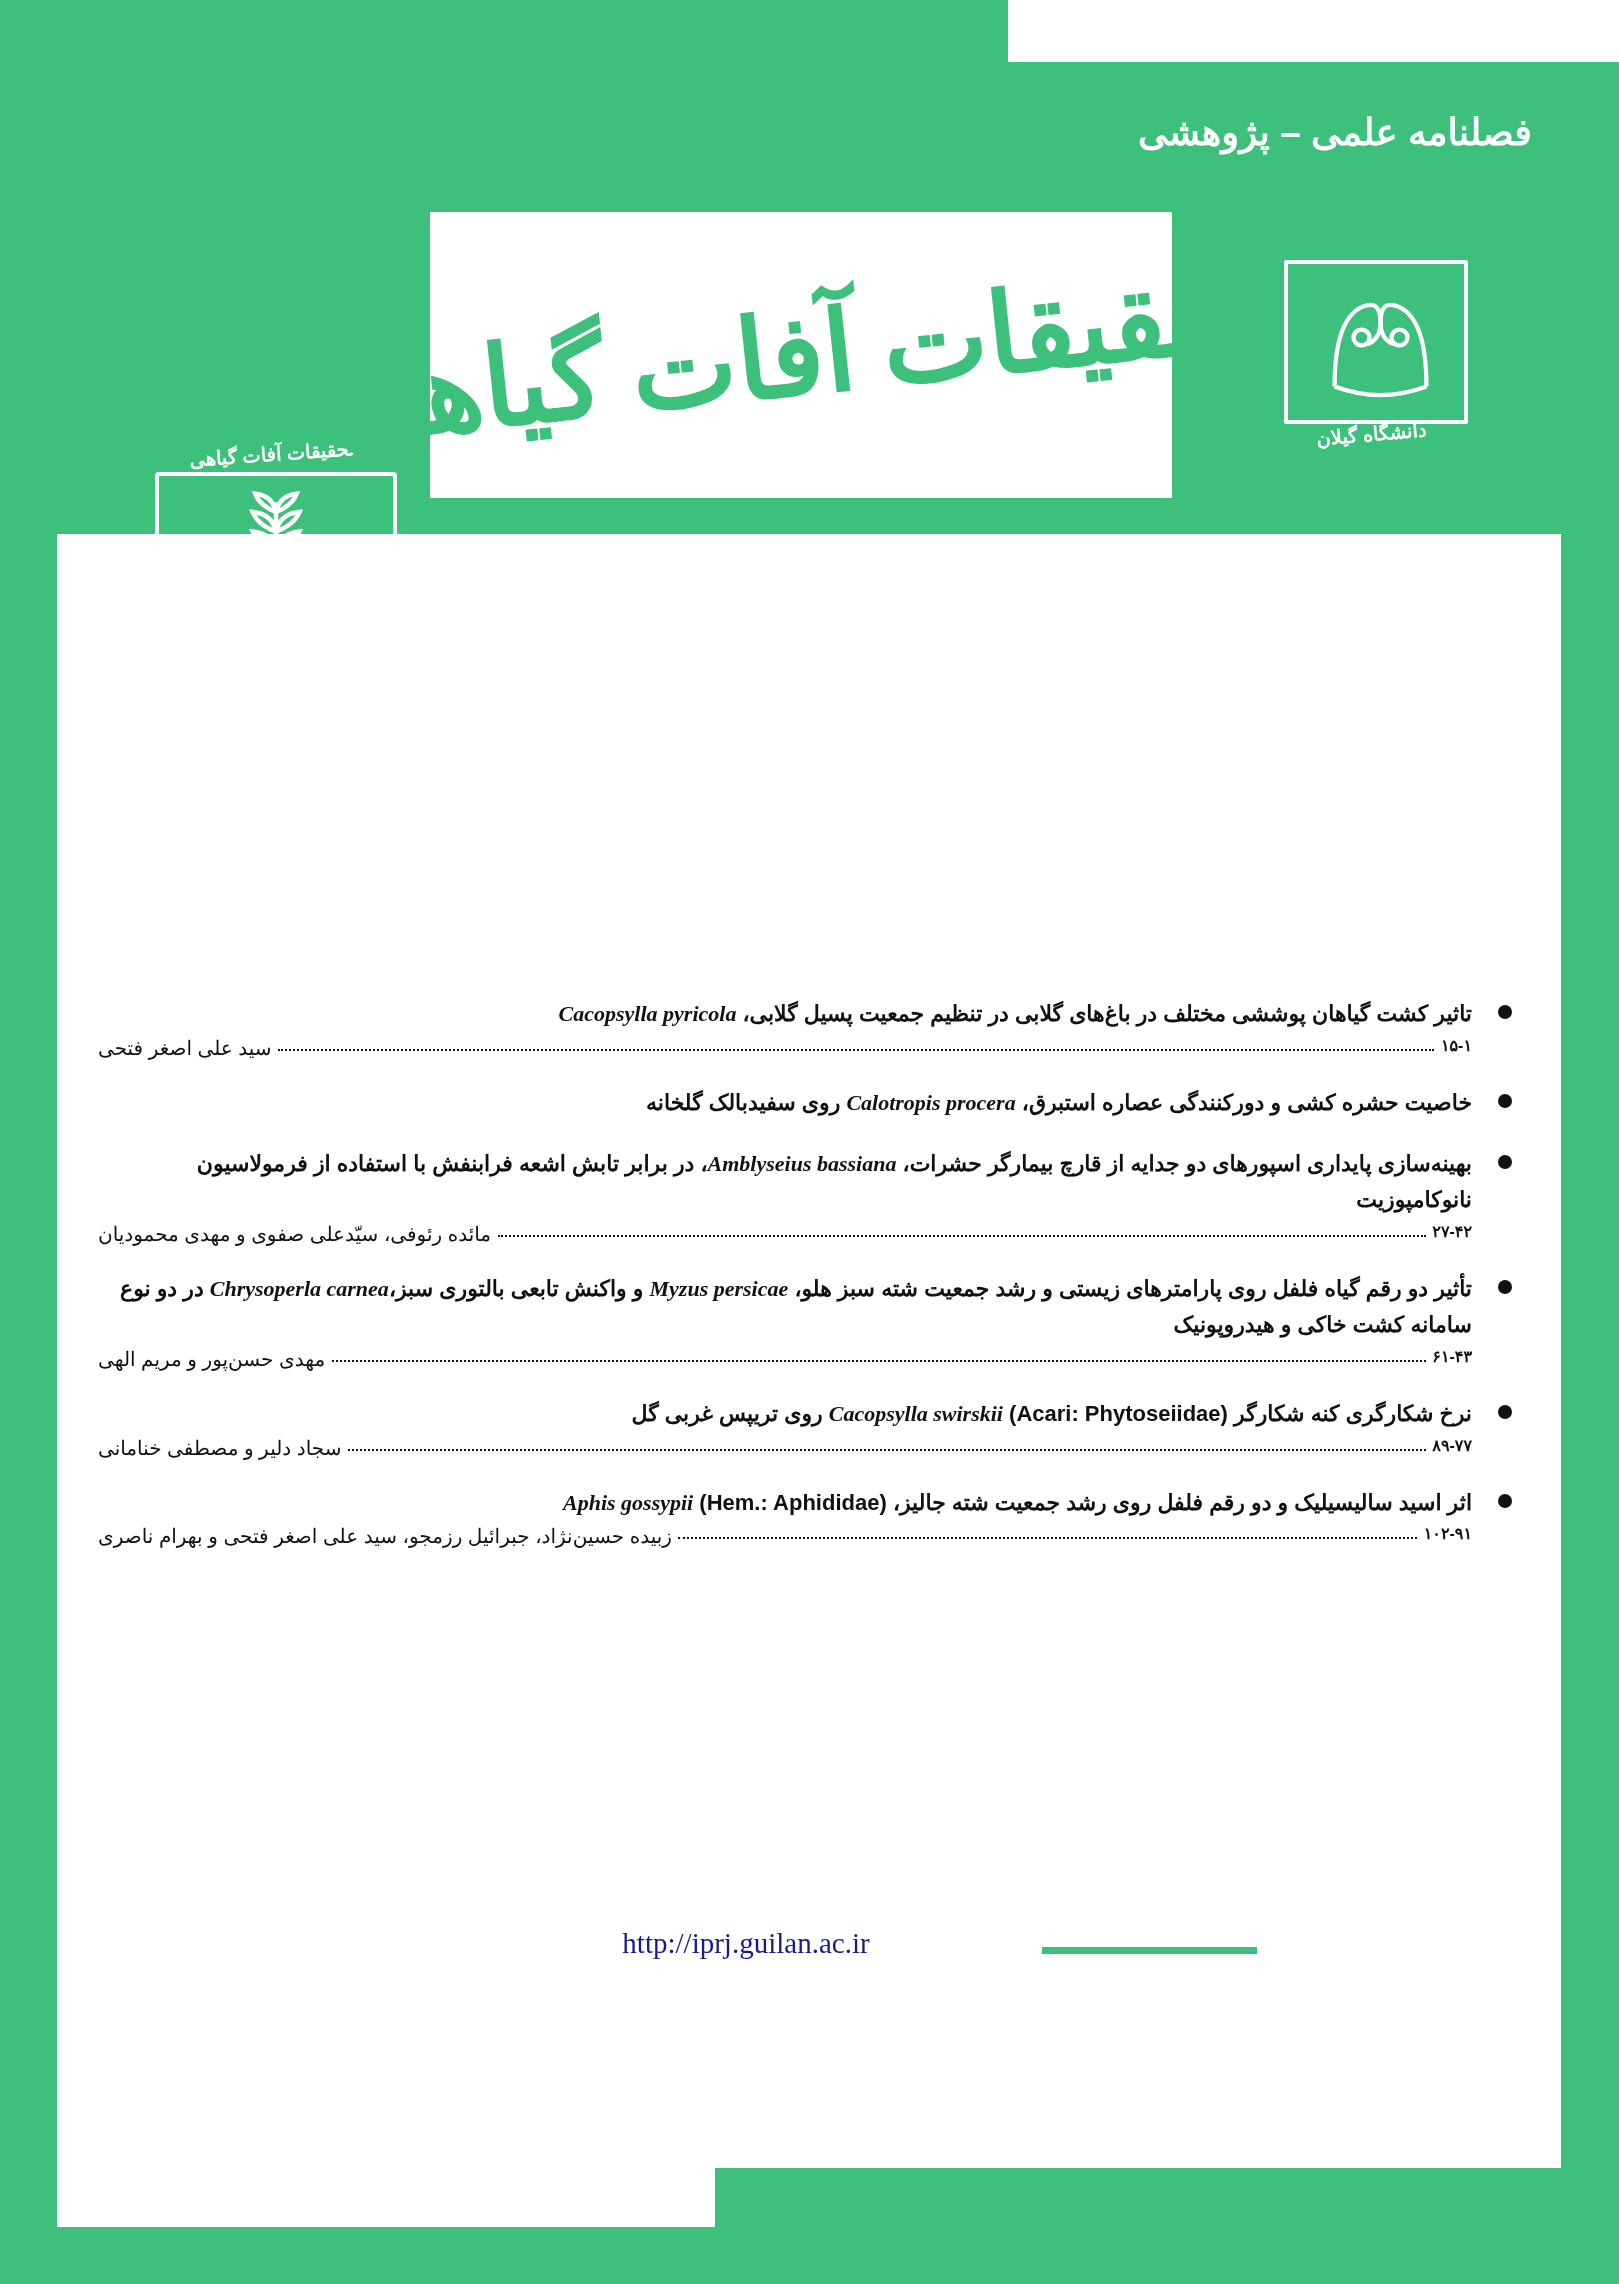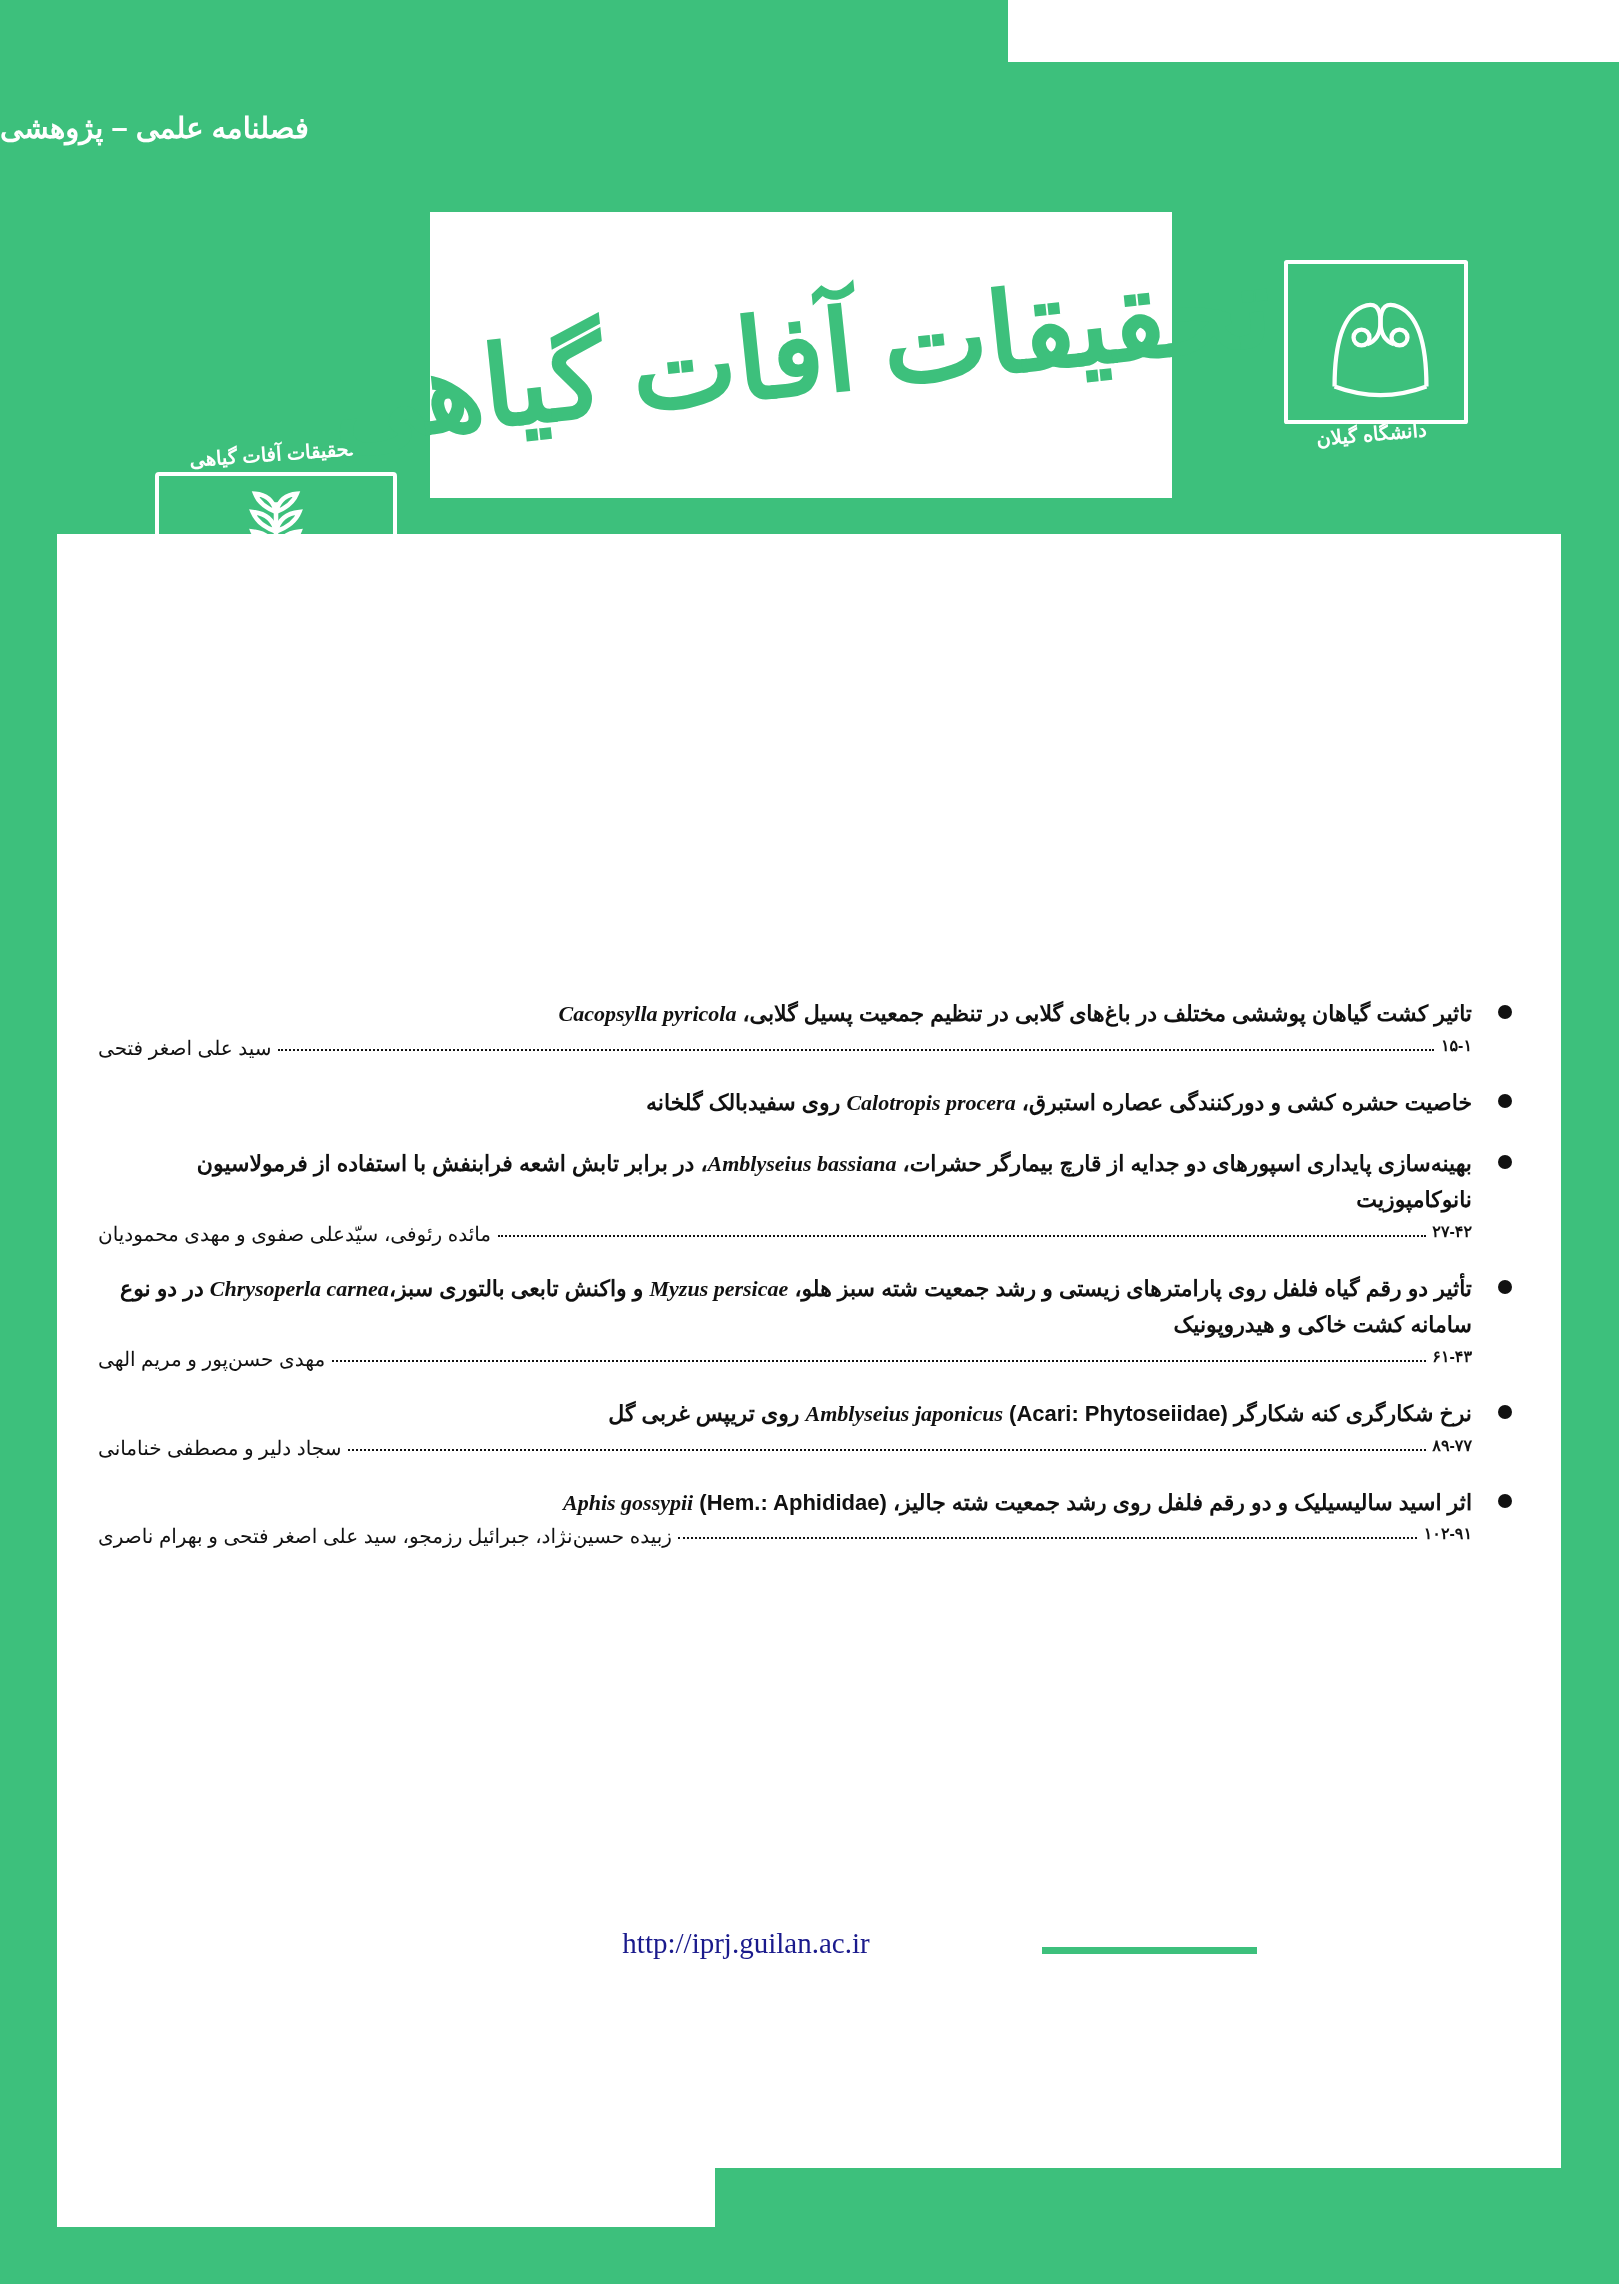--- a/index.html
+++ b/index.html
@@ -29,22 +29,22 @@
   }
   .panel-topright{
     left:1008px;top:0;
     width:611px;height:62px;
   }
 
   
   .header-line{
     position:absolute;
     top:111px;left:0;width:1532px;
-    text-align:left;
-    font-size:29px;font-weight:bold;color:#ffffff;
+    text-align:right;
+    font-size:37px;font-weight:bold;color:#ffffff;
     letter-spacing:0.7px;
   }
   .masthead{
     position:absolute;
     left:430px;top:212px;
     width:742px;height:286px;
     background:#ffffff;
     display:flex;align-items:center;justify-content:center;
   }
   .masthead-title{
@@ -299,21 +299,21 @@
     <div class="toc-authors-row">
       <span class="toc-authors">مهدی حسن‌پور و مریم الهی</span>
       <span class="dots"></span>
       <span class="toc-pages">۶۱-۴۳</span>
     </div>
   </div>
 
 
   <div class="toc-item">
     <span class="bullet"></span>
-    <div class="toc-title">نرخ شکارگری کنه شکارگر <i>Amblyseius japonicus</i> (Acari: Phytoseiidae) روی تریپس غربی گل</div>
+    <div class="toc-title">نرخ شکارگری کنه شکارگر <i>Cacopsylla swirskii</i> (Acari: Phytoseiidae) روی تریپس غربی گل</div>
     <div class="toc-authors-row">
       <span class="toc-authors">سجاد دلیر و مصطفی خنامانی</span>
       <span class="dots"></span>
       <span class="toc-pages">۸۹-۷۷</span>
     </div>
   </div>
 
   <div class="toc-item">
     <span class="bullet"></span>
     <div class="toc-title">اثر اسید سالیسیلیک و دو رقم فلفل روی رشد جمعیت شته جالیز، <i>Aphis gossypii</i> (Hem.: Aphididae)</div>

